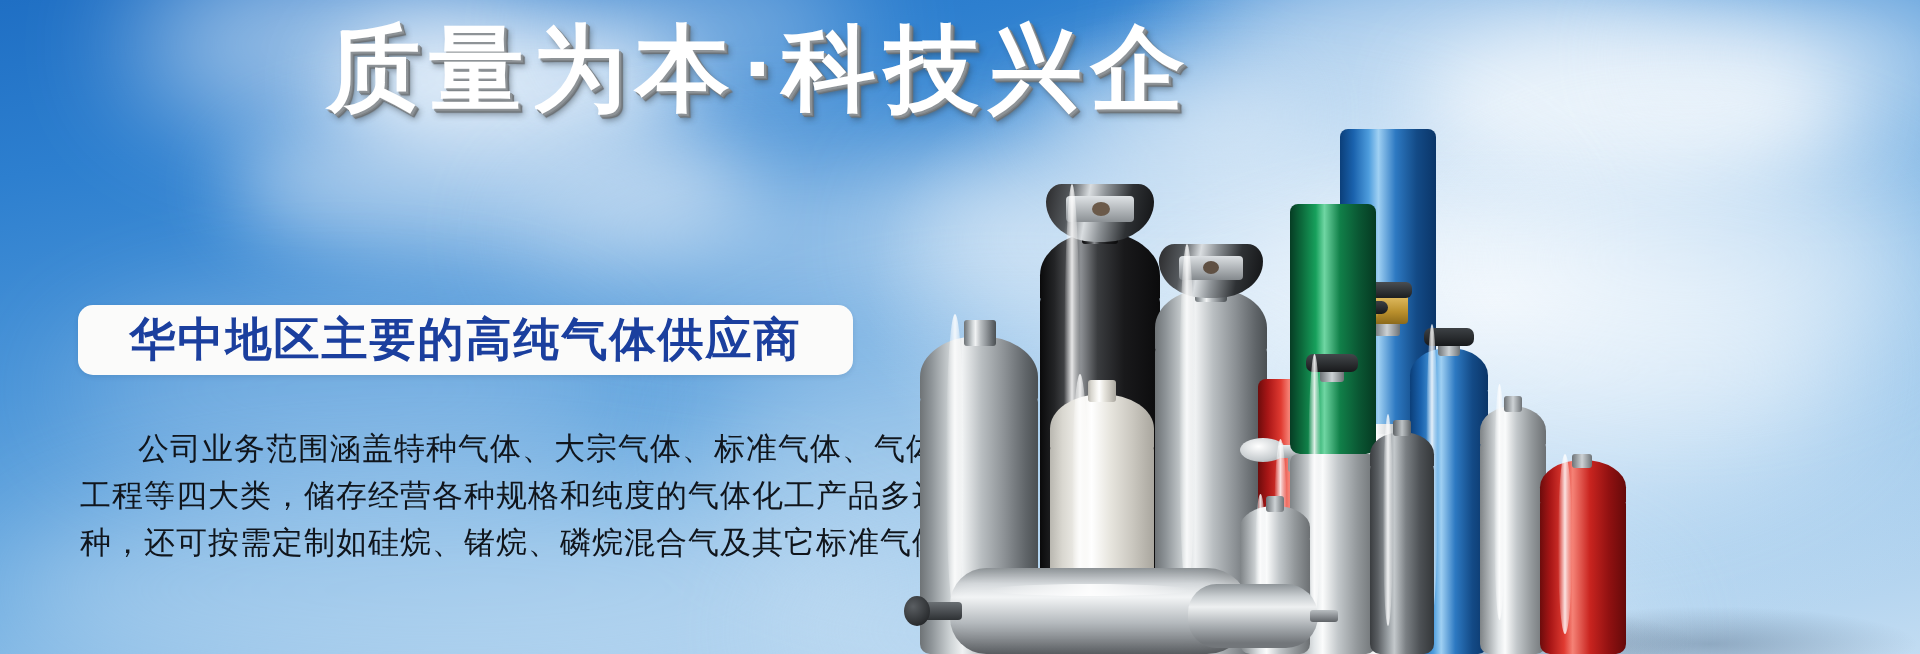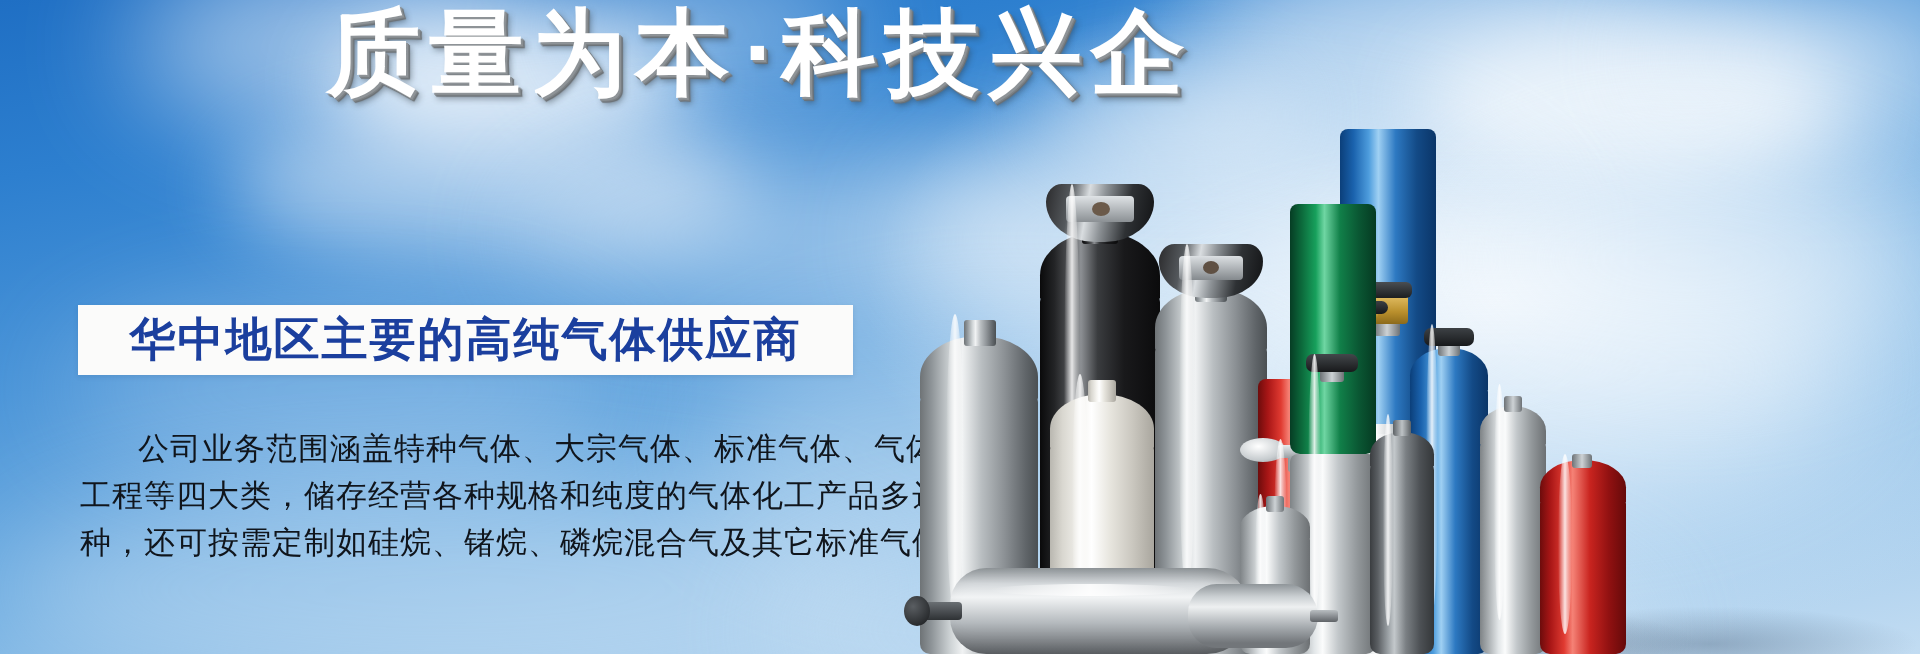--- a/index.html
+++ b/index.html
@@ -36,21 +36,21 @@
   #c10{ left:1150px;top:240px;  width:700px; height:260px; opacity:.40; }
   #c11{ left:60px;  top:300px;  width:560px; height:180px; opacity:.22; }
   #c12{ left:700px; top:330px;  width:620px; height:240px; opacity:.30; }
   #c13{ left:1450px;top:150px;  width:480px; height:220px; opacity:.45; }
   #c14{ left:0px;   top:480px;  width:900px; height:220px; opacity:.30; }
   #c15{ left:760px; top:520px;  width:900px; height:220px; opacity:.25; }
   #c16{ left:1040px;top:60px;   width:260px; height:110px; opacity:.40; }
 
   
   #headline-block {
-    position:absolute; left:0; top:2px; width:1520px;
+    position:absolute; left:0; top:18px; width:1520px;
     text-align:center;
   }
   #headline {
     font-family:"Liberation Sans","DejaVu Sans",sans-serif;
     font-weight:bold;
     font-size:94px;
     line-height:1.08;
     color:#ffffff;
     letter-spacing:9px;
     text-shadow:
@@ -72,21 +72,21 @@
     white-space:nowrap;
     text-shadow:0 1px 1px rgba(255,255,255,.35);
   }
 
   
   #slogan-box {
     position:absolute; left:78px; top:305px;
     width:775px; height:70px;
     background:#fbfbfa;
     box-shadow:0 2px 5px rgba(20,50,90,.12);
-    display:flex; align-items:center; justify-content:center;
+    display:flex; align-items:center; justify-content:center;border-radius:15px;
   }
   #slogan-text {
     font-family:"Liberation Sans","DejaVu Sans",sans-serif;
     font-weight:bold;
     font-size:46px;
     color:#1b3f9e;
     letter-spacing:2px;
     white-space:nowrap;
   }
 

